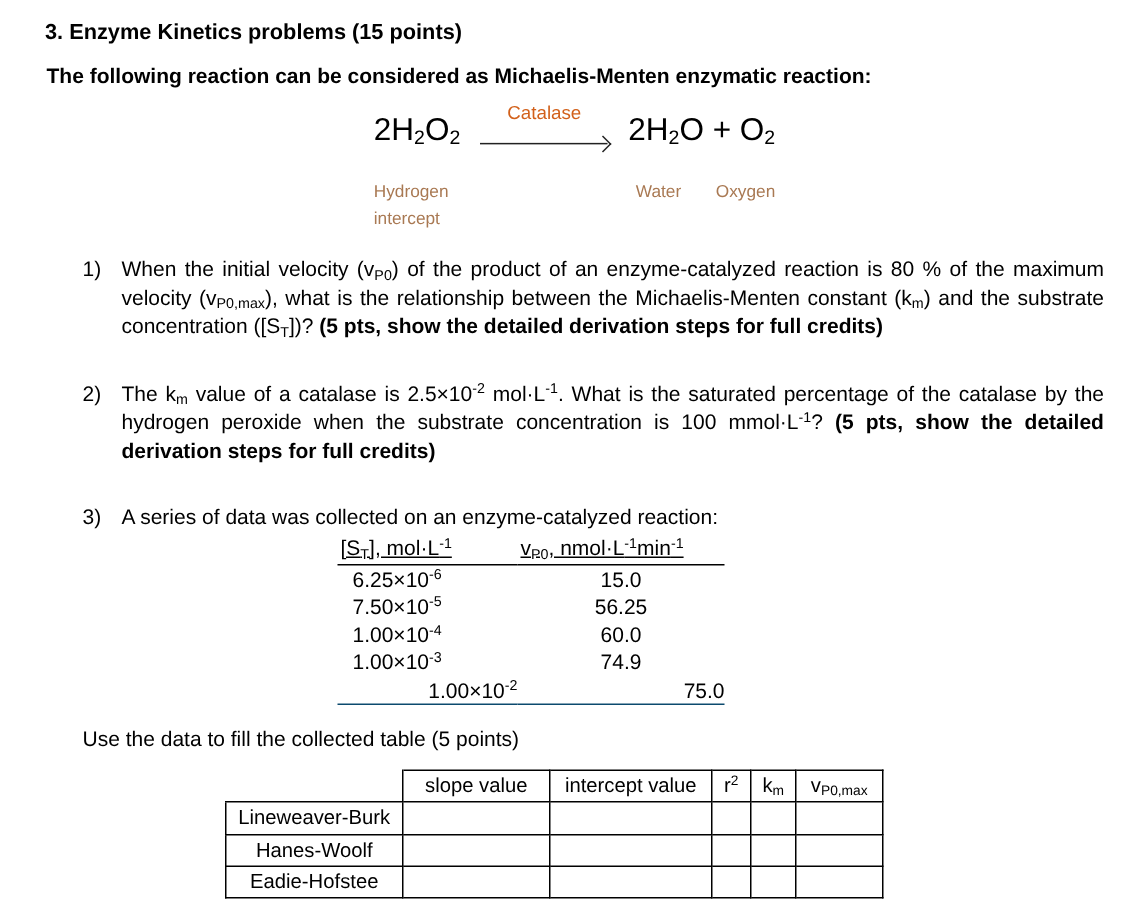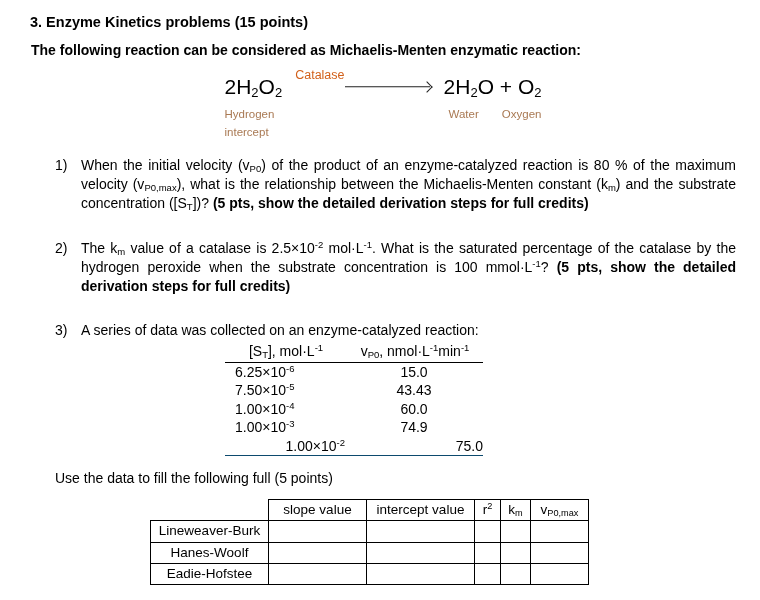--- a/index.html
+++ b/index.html
@@ -13,41 +13,41 @@
   sub { font-size:68%; line-height:0; vertical-align:-0.25em; }
   sup { font-size:68%; line-height:0; vertical-align:0.5em; }
 
   .title { font-size:14.5px; font-weight:bold; }
   .intro { margin:8px 0 0 1px; font-weight:bold; }
 
   
   .reaction { display:flex; align-items:flex-start; width:fit-content; margin:8px auto 0 auto; }
   .formula { font-size:21px; margin-top:6px; white-space:nowrap; }
   .formula sub { font-size:62%; vertical-align:-0.22em; }
-  .rx-arrow-col { display:flex; flex-direction:row; align-items:flex-end; margin:0 13px; }
+  .rx-arrow-col { display:flex; flex-direction:column; align-items:center; margin:0 13px; }
   .catalyst { color:var(--catalyst,#d2601a); font-size:12.5px; margin-bottom:7px; }
   .arrow { position:relative; width:86px; height:9px; }
   .arrow::before { content:""; position:absolute; left:0; right:1px; top:50%; height:1.5px; transform:translateY(-50%); background:#222; }
   .arrow::after { content:""; position:absolute; right:0; top:50%; width:7px; height:7px;
                   border-top:1.5px solid #222; border-right:1.5px solid #222;
                   transform:translateY(-50%) rotate(45deg); }
-  .species { color:var(--species,#a97953); font-size:11.5px; line-height:18px; margin-top:3px; }
+  .species { color:var(--species,#a97953); font-size:11.5px; line-height:18px; margin-top:17px; }
   .products-labels { display:flex; justify-content:space-between; padding-left:5px;align-items:center; }
 
   
   .question { display:flex; margin-left:25px; }
   .q1 { margin-top:15px; }
   .q2 { margin-top:26px; }
   .q3 { margin-top:25px; }
   .q-num { width:26px; flex:none; line-height:19px; }
   .q-body { flex:1; text-align:justify; line-height:19px; }
 
   
   .data-table { border-collapse:collapse; margin:2px 0 0 144px; }
-  .data-table th { font-weight:normal; text-align:center; border-bottom:1px solid #000; padding:0 0 1px 2px; white-space:nowrap; }
+  .data-table th { font-weight:normal; text-align:left; border-bottom:1px solid #000; padding:0 0 1px 2px; white-space:nowrap;text-decoration:underline; }
   .data-table th.col1 { width:120px; }
   .data-table th.col2 { width:138px; }
   .data-table td { line-height:18.5px; }
   .data-table td.s { padding-left:10px; text-align:left; }
   .data-table td.v { text-align:center; }
   .data-table tr.last td { border-bottom:1px solid #0c4a6e;text-align:right; }
 
   .fill-instruction { margin:13px 0 0 25px; }
   .fill-instruction b { font-weight:normal; }
 
@@ -107,40 +107,40 @@
             <th class="col2">v<sub>P0</sub>, nmol·L<sup>-1</sup>min<sup>-1</sup></th>
           </tr>
         </thead>
         <tbody>
           <tr>
             <td class="s">6.25×10<sup>-6</sup></td>
             <td class="v">15.0</td>
           </tr>
           <tr>
             <td class="s">7.50×10<sup>-5</sup></td>
-            <td class="v">43.43</td>
+            <td class="v">56.25</td>
           </tr>
           <tr>
             <td class="s">1.00×10<sup>-4</sup></td>
             <td class="v">60.0</td>
           </tr>
           <tr>
             <td class="s">1.00×10<sup>-3</sup></td>
             <td class="v">74.9</td>
           </tr>
           <tr class="last">
             <td class="s">1.00×10<sup>-2</sup></td>
             <td class="v">75.0</td>
           </tr>
         </tbody>
       </table>
     </div>
   </div>
 
-  <div class="fill-instruction"><span>Use the data to fill the following full </span><b>(5 points)</b></div>
+  <div class="fill-instruction"><span>Use the data to fill the collected table </span><b>(5 points)</b></div>
 
   <table class="fill-table">
     <colgroup>
       <col style="width:118px">
         <col style="width:98px">
         <col style="width:108px">
       <col style="width:26px">
         <col style="width:30px">
         <col style="width:58px">
     </colgroup>

